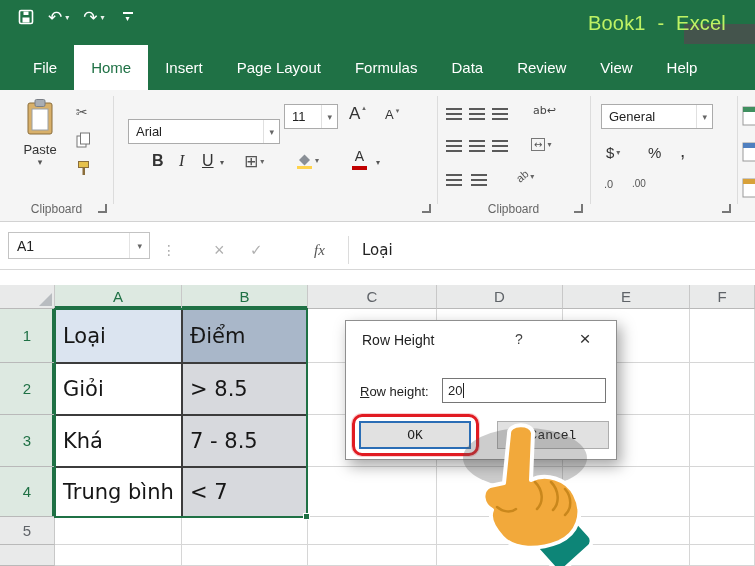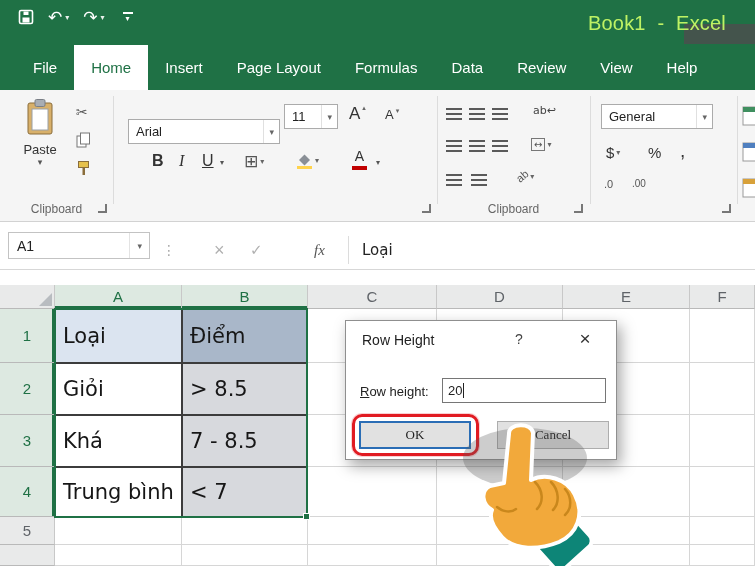--- a/index.html
+++ b/index.html
@@ -87,21 +87,21 @@
   .dlg-title{position:absolute;left:16px;top:11px;font-size:14px;}
   .dlg-help{position:absolute;left:163px;top:10px;font-size:14px;color:#444;width:20px;text-align:center;}
   .dlg-close{position:absolute;left:226px;top:7px;font-size:19px;color:#333;width:26px;text-align:center;}
   .dlg-label{position:absolute;left:14px;top:63px;}
   .ak{text-decoration:underline;}
   .dlg-input{position:absolute;left:96px;top:57px;width:164px;height:25px;border:1px solid #767676;
              background:#fff;display:flex;align-items:center;padding-left:5px;}
   .caret{display:inline-block;width:1px;height:15px;background:#222;margin-left:1px;}
   .dlg-btn{position:absolute;top:100px;width:112px;height:28px;background:#e1e1e1;border:1px solid #adadad;
            font-size:13px;color:#222;display:flex;align-items:center;justify-content:center;
-           font-family:Liberation Serif, serif;}
+           font-family:Liberation Mono, monospace;}
   #btn-ok{left:13px;border:2px solid #2a6db5;}
   #btn-cancel{left:151px;}
   #red-ring{position:absolute;left:6px;top:93px;width:127px;height:42px;border:3px solid #e11b22;
             border-radius:10px;pointer-events:none;z-index:5;box-shadow:0 0 0 1px rgba(225,27,34,.2);}
 
   
   #hand{position:absolute;left:425px;top:418px;width:175px;height:148px;z-index:40;overflow:visible;}
 
   .dejavu{font-family:"DejaVu Sans",sans-serif;}
 </style>

